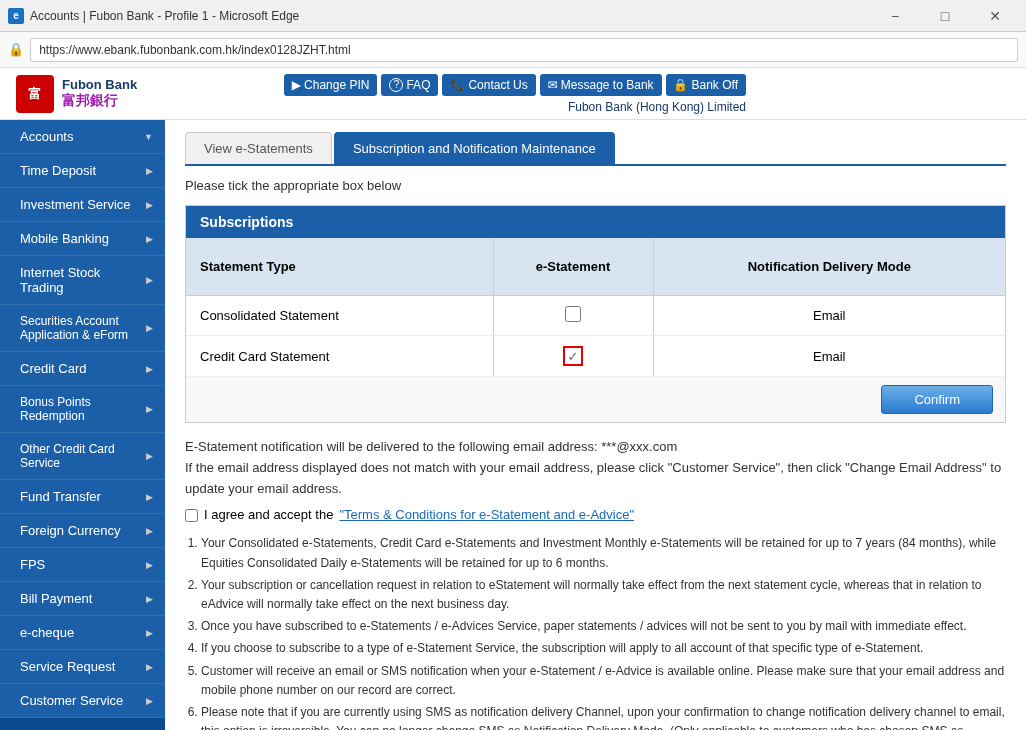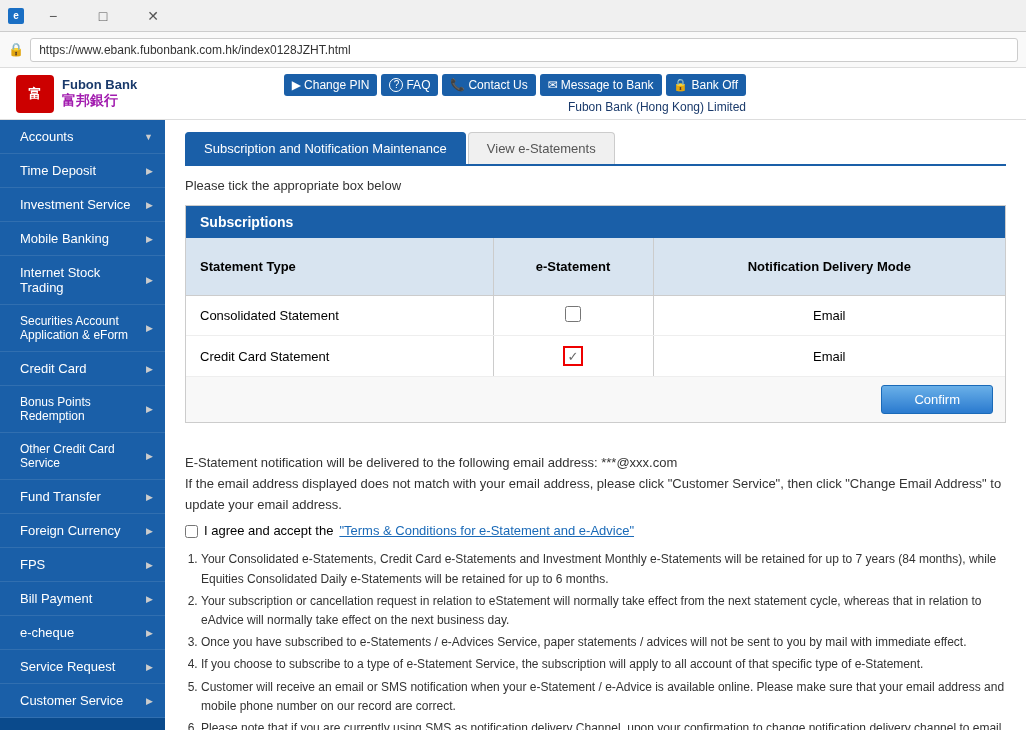--- a/index.html
+++ b/index.html
@@ -46,21 +46,21 @@
 
     
     .tabs { display: flex; border-bottom: 2px solid #1a5fa8; margin-bottom: 12px; }
     .tab { padding: 8px 18px; font-size: 13px; cursor: pointer; border: 1px solid #ccc; border-bottom: none; background: #f0f0f0; color: #555; margin-right: 2px; border-radius: 4px 4px 0 0; }
     .tab.active { background: #1a5fa8; color: #fff; border-color: #1a5fa8; }
 
     
     .instruction { font-size: 13px; color: #333; margin-bottom: 12px; }
 
     
-    .subscriptions-box { border: 1px solid #ccc; margin-bottom: 30px; }
+    .subscriptions-box { border: 1px solid #ccc; margin-bottom: 14px; }
     .subscriptions-header { background: #1a5fa8; color: #fff; padding: 8px 14px; font-size: 14px; font-weight: bold; }
     .sub-table { width: 100%; border-collapse: collapse; }
     .sub-table th { background: #d8e4f0; padding: 21px 14px; text-align: left; font-size: 13px; border-bottom: 1px solid #ccc; border-right: 1px solid #ccc; }
     .sub-table th:last-child { border-right: none; }
     .sub-table td { padding: 10px 14px; border-bottom: 1px solid #eee; border-right: 1px solid #ccc; vertical-align: middle; }
     .sub-table td:last-child { border-right: none; }
     .sub-table tr:last-child td { border-bottom: none; }
     .sub-table .center { text-align: center; }
     .checkbox-normal { width: 16px; height: 16px; cursor: pointer; }
     .checkbox-checked-red { width: 20px; height: 20px; border: 2px solid #e00; display: inline-flex; align-items: center; justify-content: center; background: #fff; cursor: pointer; }
@@ -82,20 +82,21 @@
     .remarks-text ol { padding-left: 16px; }
     .remarks-text li { margin-bottom: 3px; }
   </style>
 </head>
 <body>
 
 <div class="title-bar">
   <div class="title-bar-icon">
     <span style="color:#fff;font-size:10px;font-weight:bold;">e</span>
   </div>
+  <span class="title-bar-title">Accounts | Fubon Bank - Profile 1 - Microsoft Edge</span>
   <div class="title-bar-controls">
     <div class="title-bar-btn">−</div>
     <div class="title-bar-btn">□</div>
     <div class="title-bar-btn close">✕</div>
   </div>
 </div>
 
 <div class="address-bar">
   <span class="address-lock">🔒</span>
   <input class="address-input" type="text" value="https://www.ebank.fubonbank.com.hk/index0128JZHT.html" style="">
@@ -219,25 +220,25 @@
       <span>e-Statement</span>
       <span class="sidebar-arrow">▼</span>
     </div>
 
   </div>
 
   <div class="content">
     <div class="content-inner">
 
       <div class="tabs">
+        <div class="tab">
+          <span>View e-Statements</span>
+        </div>
         <div class="tab active">
           <span>Subscription and Notification Maintenance</span>
-        </div>
-        <div class="tab">
-          <span>View e-Statements</span>
         </div>
       </div>
 
       <p class="instruction">Please tick the appropriate box below</p>
 
       <div class="subscriptions-box">
         <div class="subscriptions-header">Subscriptions</div>
         <table class="sub-table">
           <thead>
             <tr>

